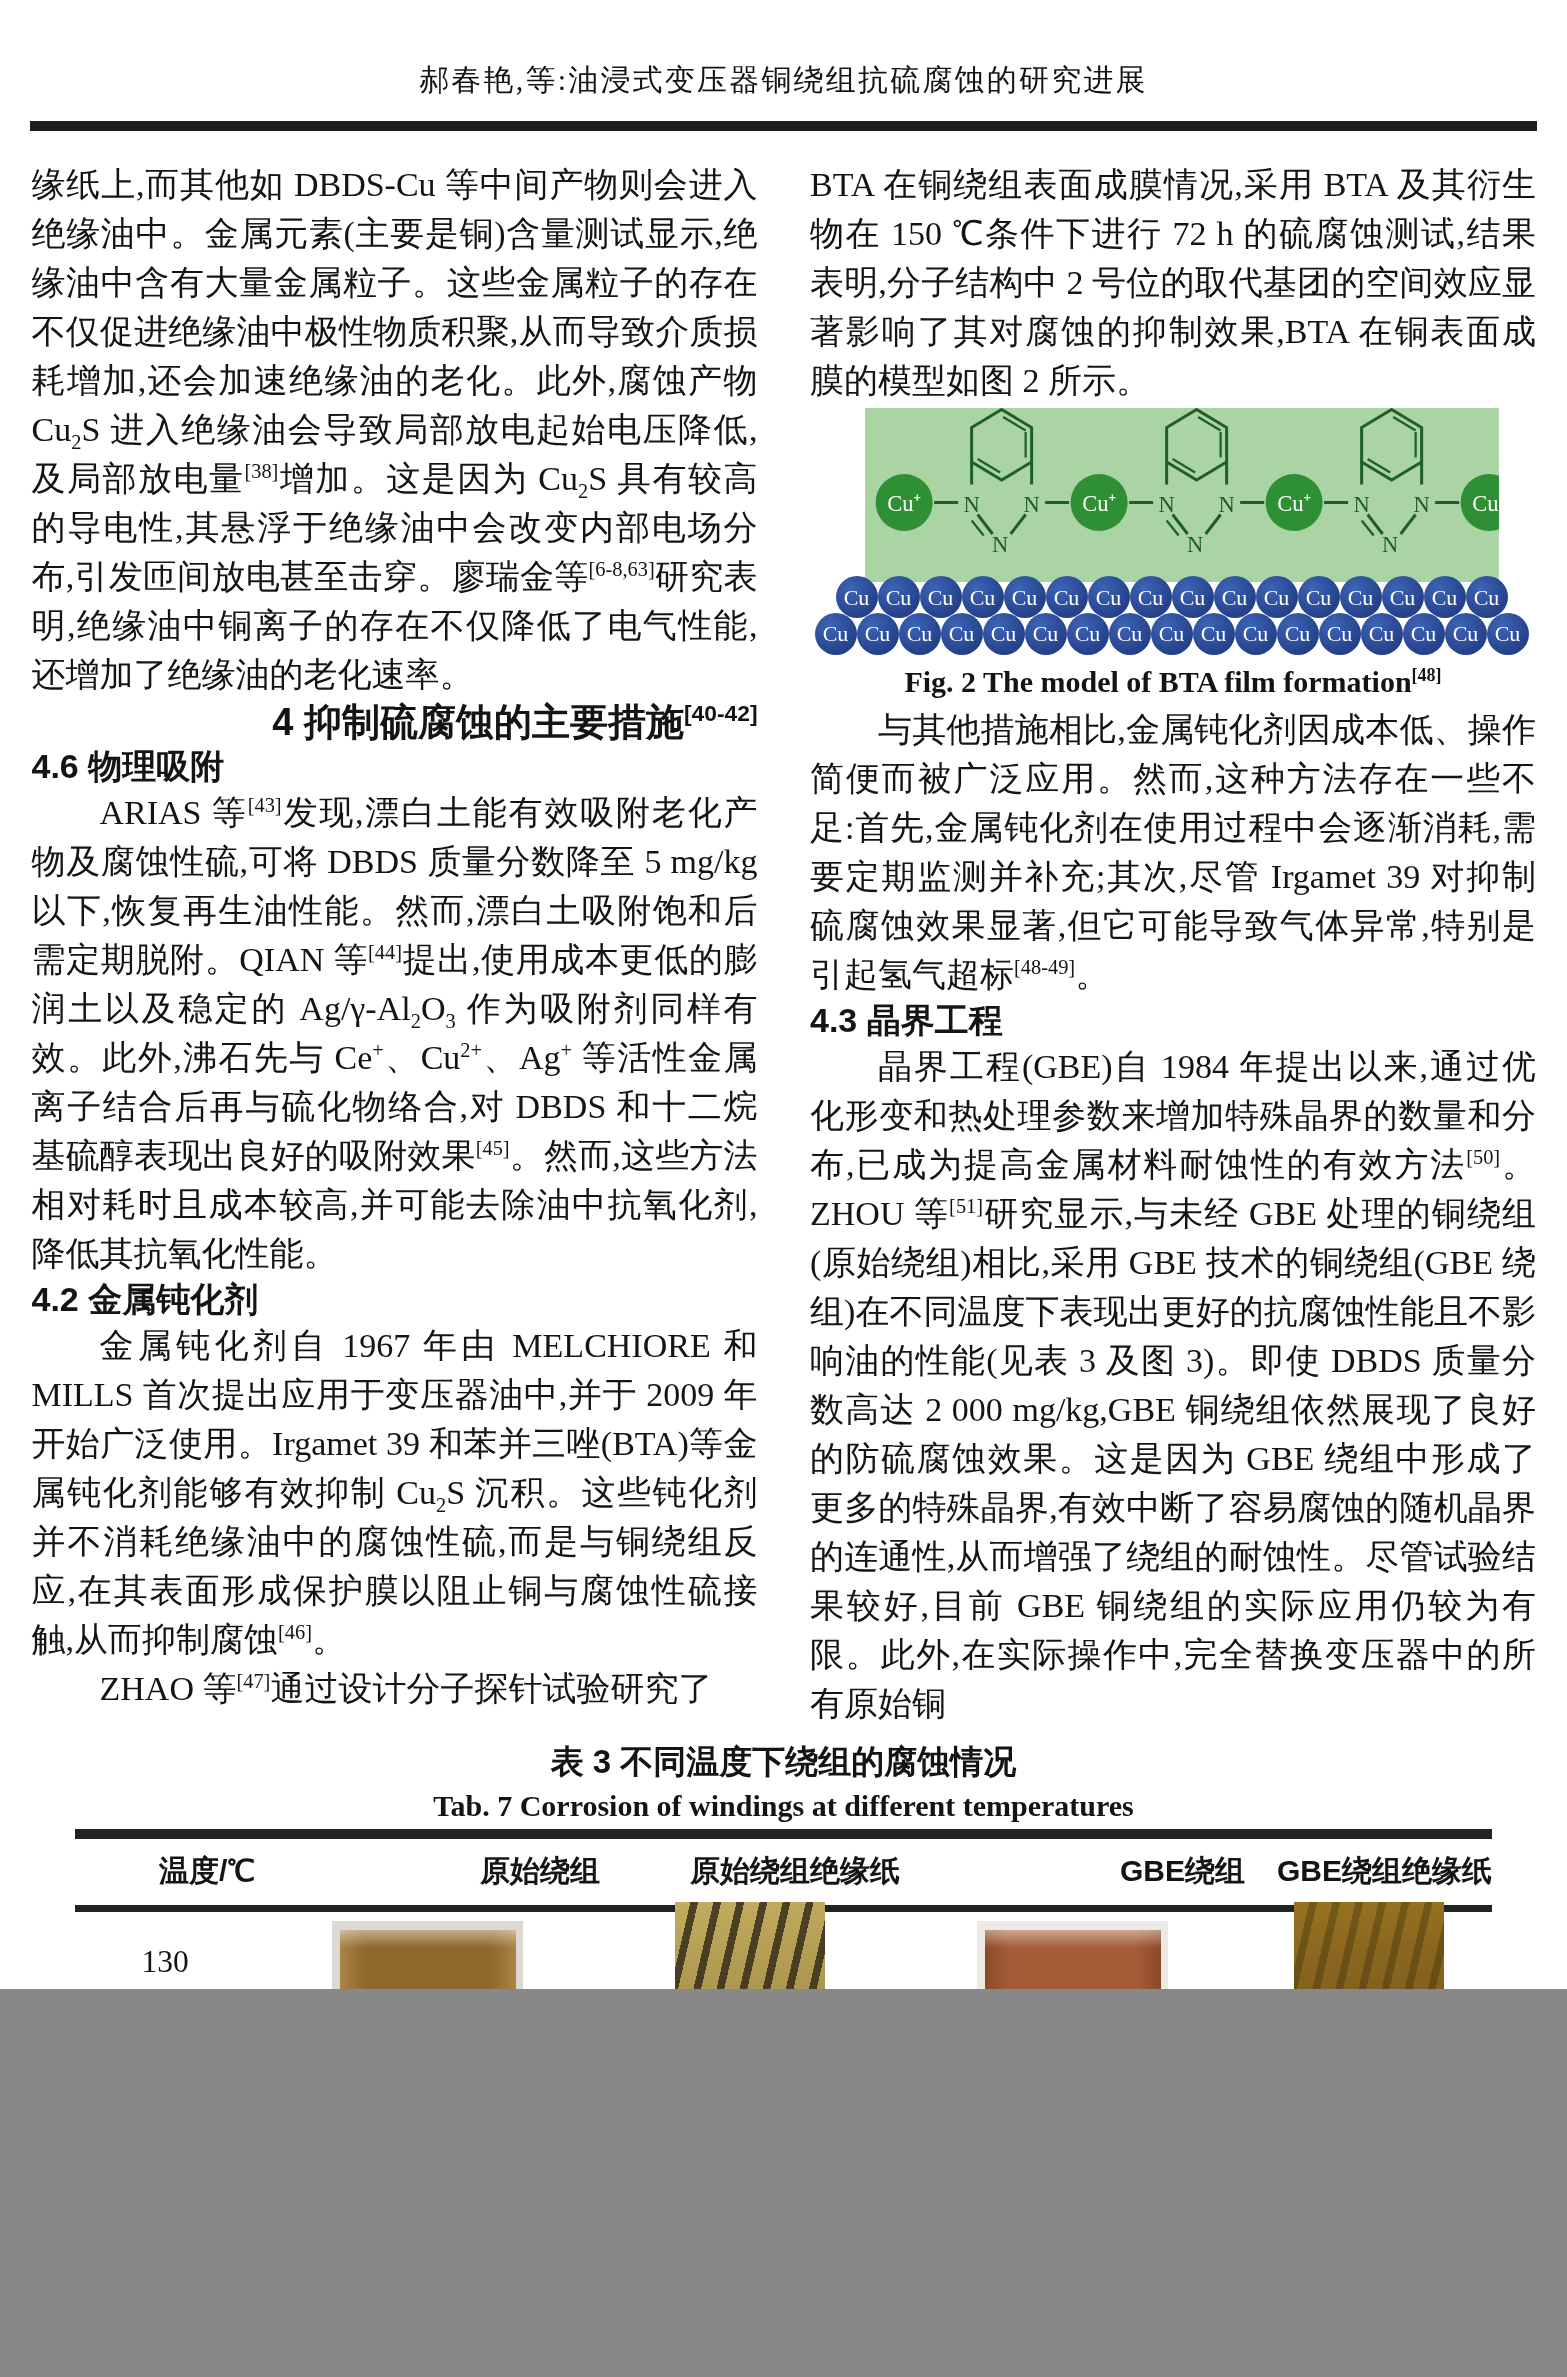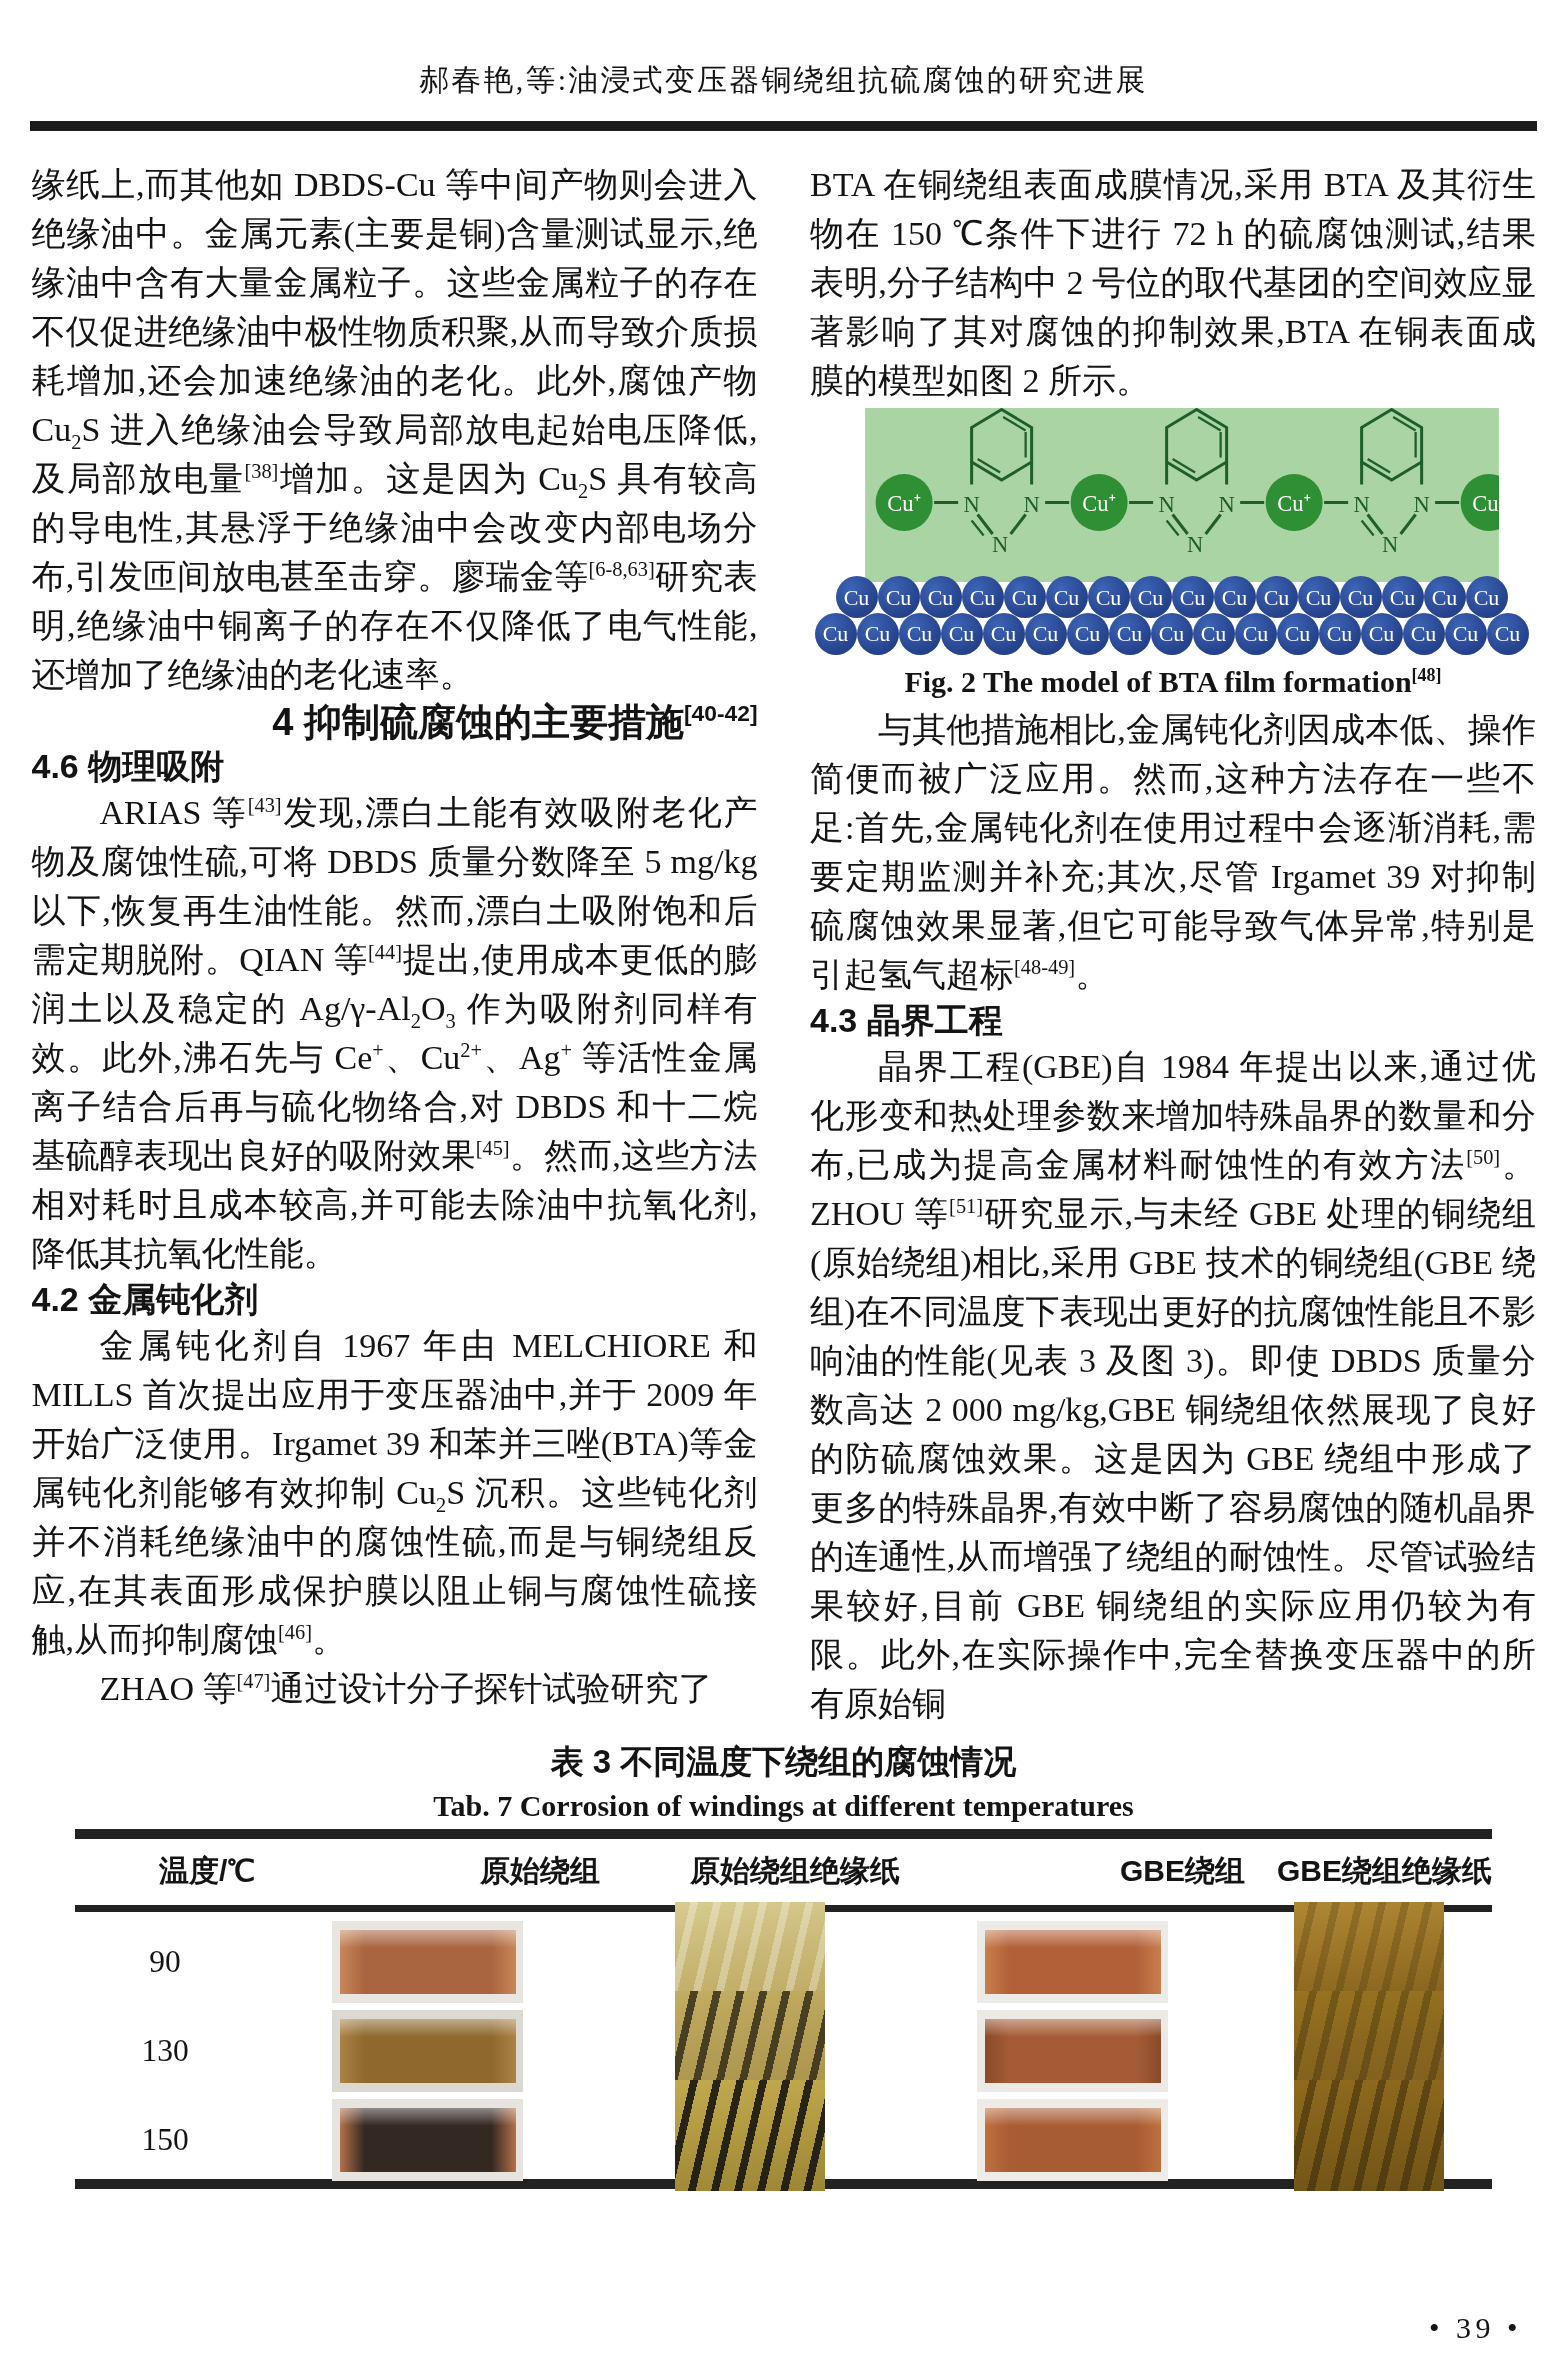--- a/index.html
+++ b/index.html
@@ -1,16 +1,16 @@
 <!DOCTYPE html>
 <html style="font-size:12px"><head>
 <meta charset="utf-8">
 <style>
   html,body { margin:0; padding:0; background:#888; }
-  .page { position:relative; width:1567px; height:2377px; margin:0 auto; background:#ffffff;
+  .page { position:relative; width:1567px; height:1989px; margin:0 auto; background:#ffffff;
           font-family:"Liberation Serif", serif; color:#141414; overflow:hidden; }
 
   .running-title { position:absolute; top:60px; left:0; right:0; text-align:center;
                    font-size:30px; letter-spacing:2.2px; }
   .header-rule { position:absolute; left:30px; top:121px; width:1507px; height:9.7px; background:#1c1c1c; }
 
   .col { position:absolute; top:160px; width:726px; font-size:34px; line-height:49px;
          text-align:justify; }
   .col-left  { left:31.5px; }
   .col-right { left:810px; }
@@ -193,31 +193,20 @@
       <div class="tbl-head" id="tbl-head">
           <div class="th">温度/℃</div>
           <div class="th">原始绕组</div>
           <div class="th">原始绕组绝缘纸</div>
           <div class="th">GBE绕组</div>
           <div class="th">GBE绕组绝缘纸</div>
         </div>
       <div class="tbl-rule mid"></div>
       <div id="tbl-body">
           <div class="tr">
-            <div class="td-temp">90</div>
-            <div class="td-photo winding" style="background: rgb(233, 230, 225);">
-              <div class="strip" style="background: linear-gradient(rgba(255, 255, 255, 0.45) 0%, rgba(255, 255, 255, 0) 28%), linear-gradient(90deg, rgb(200, 135, 90) 0%, rgb(169, 101, 64) 14%, rgb(169, 101, 64) 86%, rgb(200, 135, 90) 100%);"></div>
-            </div>
-            <div class="td-photo paper" style="background: repeating-linear-gradient(103deg, rgba(0, 0, 0, 0) 0px, rgba(0, 0, 0, 0) 15px, rgba(255, 255, 255, 0.3) 15px, rgba(255, 255, 255, 0.3) 22.5px), linear-gradient(175deg, rgb(216, 203, 144) 0%, rgb(201, 184, 119) 45%, rgb(189, 167, 94) 100%);"></div>
-            <div class="td-photo winding" style="background: rgb(237, 235, 231);">
-              <div class="strip" style="background: linear-gradient(rgba(255, 255, 255, 0.45) 0%, rgba(255, 255, 255, 0) 28%), linear-gradient(90deg, rgb(201, 126, 78) 0%, rgb(178, 96, 56) 14%, rgb(178, 96, 56) 86%, rgb(201, 126, 78) 100%);"></div>
-            </div>
-            <div class="td-photo paper" style="background: repeating-linear-gradient(103deg, rgba(0, 0, 0, 0) 0px, rgba(0, 0, 0, 0) 15px, rgba(60, 45, 10, 0.25) 15px, rgba(60, 45, 10, 0.25) 22.5px), linear-gradient(175deg, rgb(174, 136, 52) 0%, rgb(156, 117, 39) 45%, rgb(127, 95, 29) 100%);"></div>
-          </div>
-          <div class="tr">
             <div class="td-temp">130</div>
             <div class="td-photo winding" style="background: rgb(220, 216, 210);">
               <div class="strip" style="background: linear-gradient(rgba(255, 255, 255, 0.45) 0%, rgba(255, 255, 255, 0) 28%), linear-gradient(90deg, rgb(171, 131, 71) 0%, rgb(143, 104, 46) 14%, rgb(143, 104, 46) 86%, rgb(171, 131, 71) 100%);"></div>
             </div>
             <div class="td-photo paper" style="background: repeating-linear-gradient(103deg, rgba(0, 0, 0, 0) 0px, rgba(0, 0, 0, 0) 15px, rgba(45, 38, 22, 0.8) 15px, rgba(45, 38, 22, 0.8) 22.5px), linear-gradient(175deg, rgb(195, 173, 98) 0%, rgb(181, 158, 85) 45%, rgb(168, 147, 77) 100%);"></div>
             <div class="td-photo winding" style="background: rgb(237, 234, 229);">
               <div class="strip" style="background: linear-gradient(rgba(255, 255, 255, 0.45) 0%, rgba(255, 255, 255, 0) 28%), linear-gradient(90deg, rgb(138, 74, 40) 0%, rgb(165, 92, 54) 14%, rgb(165, 92, 54) 86%, rgb(138, 74, 40) 100%);"></div>
             </div>
             <div class="td-photo paper" style="background: repeating-linear-gradient(103deg, rgba(0, 0, 0, 0) 0px, rgba(0, 0, 0, 0) 15px, rgba(50, 40, 10, 0.35) 15px, rgba(50, 40, 10, 0.35) 22.5px), linear-gradient(175deg, rgb(151, 115, 31) 0%, rgb(138, 103, 31) 45%, rgb(125, 94, 30) 100%);"></div>
           </div>

